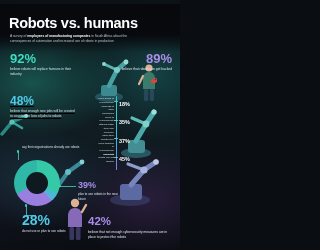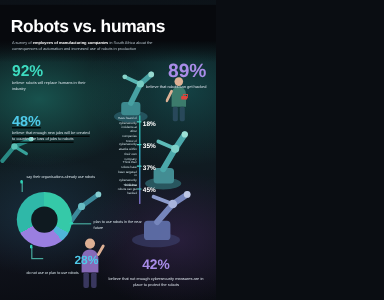--- a/index.html
+++ b/index.html
@@ -34,21 +34,21 @@
   
   .stat{position:absolute;}
   .pct{font-weight:bold;line-height:1;}
   .desc{font-size:3.3px;line-height:1.55;color:#d6e2e8;margin-top:2px;}
 
   .s92{left:10px;top:52px;width:62px;}
   .s92 .pct{font-size:13px;color:#3ddcc0;}
   .s48{left:10px;top:95px;width:66px;text-decoration:underline;}
   .s48 .pct{font-size:12px;color:#4ec9e8;}
   .s89{right:8px;top:52px;width:66px;text-align:right;}
-  .s89 .pct{font-size:16px;color:#a98ce8;}
+  .s89 .pct{font-size:13px;color:#a98ce8;}
   .s89 .desc{color:#dfe6ef;}
 
   
   .lock{position:absolute;right:24px;top:78px;width:5px;height:5px;}
   .lock .body{position:absolute;left:0;bottom:0;width:5px;height:3.2px;
     background:#e0453c;border-radius:.8px;}
   .lock .shackle{position:absolute;left:1.1px;top:0;width:2.8px;height:2.6px;
     border:.8px solid #e0453c;border-bottom:none;border-radius:2px 2px 0 0;}
 
   
@@ -76,29 +76,29 @@
     width:22px;height:22px;border-radius:50%;
     background:#0f1a20;}
 
   .s33{left:22px;top:143px;width:58px;}
   .s33 .pct{font-size:9px;color:#3ddcc0;}
   .s33 .desc{font-size:3.1px;}
   .s39{left:78px;top:181px;width:42px;}
   .s39 .pct{font-size:9px;color:#a98ce8;}
   .s39 .desc{font-size:3.1px;}
   .s28{left:22px;top:213px;width:52px;}
-  .s28 .pct{font-size:10px;color:#4ec9e8;margin-left:40px;}
+  .s28 .pct{font-size:14px;color:#4ec9e8;}
   .s28 .desc{font-size:3.1px;}
 
   
   .conn{position:absolute;background:#46a89c;}
   .dot{position:absolute;width:2.6px;height:2.6px;border-radius:50%;
     background:#2fd3b6;}
 
-  .s42{right:8px;bottom:10px;width:84px;text-align:center;}
+  .s42{right:8px;bottom:10px;width:84px;text-align:left;}
   .s42 .pct{font-size:11.5px;color:#a98ce8;}
   .s42 .desc{font-size:3.3px;color:#dfe6ef;}
 
   
   .art{position:absolute;opacity:.95;}
   .robotA{left:88px;top:52px;width:42px;height:52px;}
   .robotB{left:112px;top:98px;width:48px;height:62px;}
   .robotC{left:100px;top:150px;width:64px;height:58px;}
   .robotD{left:52px;top:152px;width:40px;height:40px;}
   .humanA{left:138px;top:62px;width:22px;height:40px;}
@@ -225,20 +225,21 @@
   <div class="dot" style="left:16.7px;top:150px;"></div>
 
   <div class="stat s33">
     <div class="desc">say their organisations already use robots</div>
   </div>
 
   <div class="conn" style="left:60px;top:186px;width:16px;height:1px;"></div>
   <div class="dot" style="left:58px;top:184.7px;"></div>
 
   <div class="stat s39">
+    <div class="pct">39%</div>
     <div class="desc">plan to use robots in the near future</div>
   </div>
 
   <div class="conn" style="left:26px;top:206px;width:1px;height:9px;"></div>
   <div class="conn" style="left:26px;top:215px;width:10px;height:1px;"></div>
   <div class="dot" style="left:24.7px;top:204px;"></div>
 
   <div class="stat s28">
     <div class="pct">28%</div>
     <div class="desc">do not use or plan to use robots</div>

